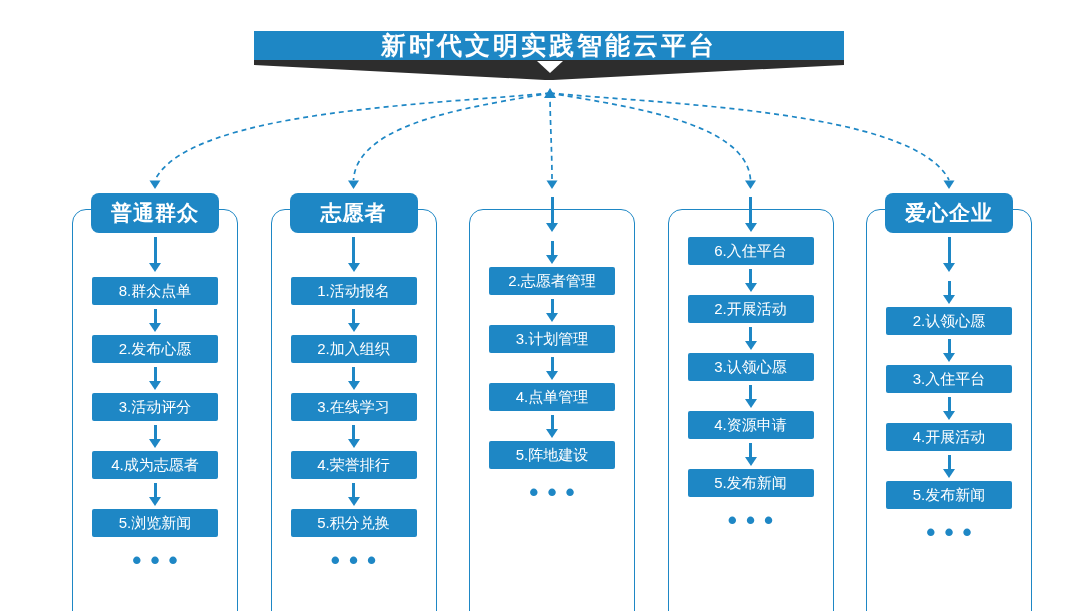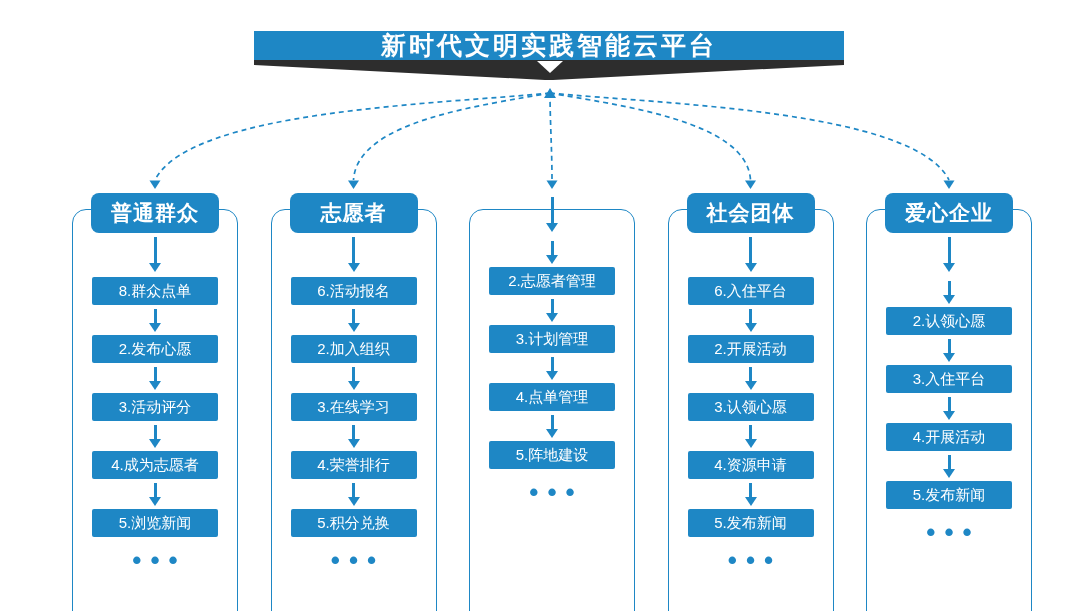--- a/index.html
+++ b/index.html
@@ -119,21 +119,21 @@
       <div class="step">4.成为志愿者</div>
       <div class="v-arrow sm"></div>
       <div class="step">5.浏览新闻</div>
       <div class="ellipsis">•••</div>
     </div>
 
     <div class="column">
       <div class="column-outline"></div>
       <div class="column-header">志愿者</div>
       <div class="v-arrow lg"></div>
-      <div class="step">6.活动报名</div>
+      <div class="step">1.活动报名</div>
       <div class="v-arrow sm"></div>
       <div class="step">2.加入组织</div>
       <div class="v-arrow sm"></div>
       <div class="step">3.在线学习</div>
       <div class="v-arrow sm"></div>
       <div class="step">4.荣誉排行</div>
       <div class="v-arrow sm"></div>
       <div class="step">5.积分兑换</div>
       <div class="ellipsis">•••</div>
     </div>
@@ -147,21 +147,20 @@
       <div class="step">3.计划管理</div>
       <div class="v-arrow sm"></div>
       <div class="step">4.点单管理</div>
       <div class="v-arrow sm"></div>
       <div class="step">5.阵地建设</div>
       <div class="ellipsis">•••</div>
     </div>
 
     <div class="column">
       <div class="column-outline"></div>
-      <div class="column-header">社会团体</div>
       <div class="v-arrow lg"></div>
       <div class="step">6.入住平台</div>
       <div class="v-arrow sm"></div>
       <div class="step">2.开展活动</div>
       <div class="v-arrow sm"></div>
       <div class="step">3.认领心愿</div>
       <div class="v-arrow sm"></div>
       <div class="step">4.资源申请</div>
       <div class="v-arrow sm"></div>
       <div class="step">5.发布新闻</div>

